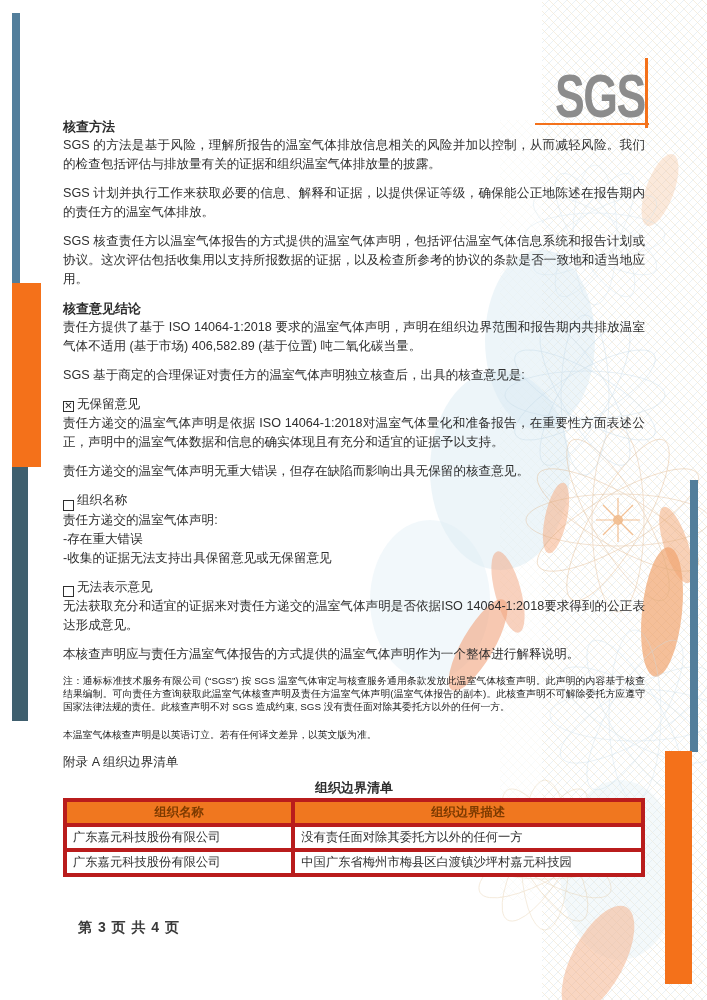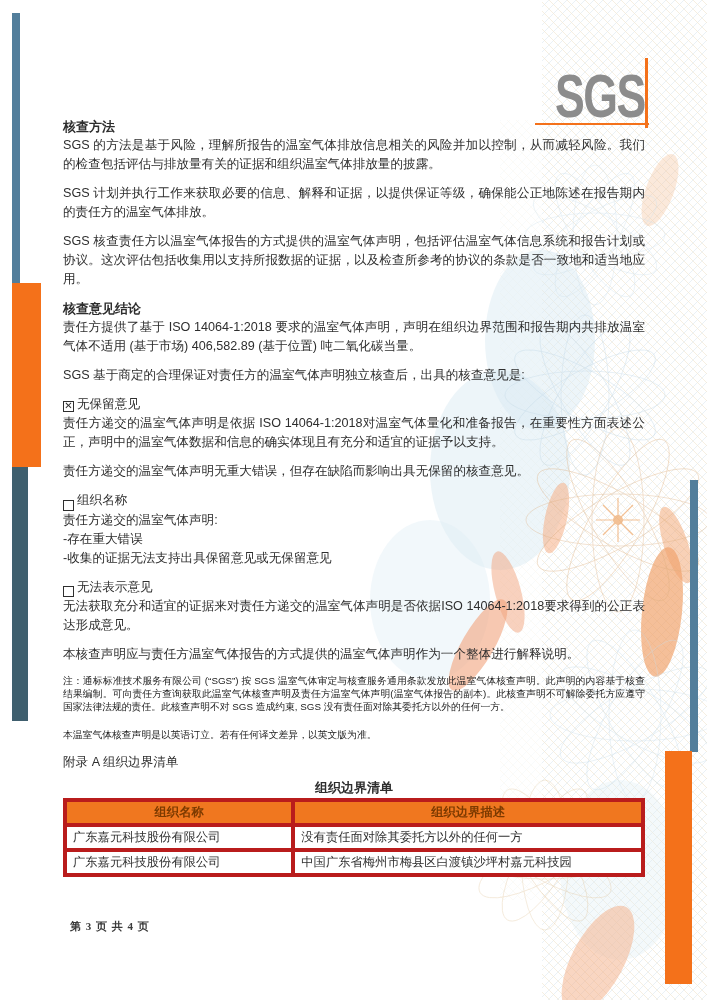--- a/index.html
+++ b/index.html
@@ -32,21 +32,21 @@
     color:#2e2e2e;box-sizing:border-box;
   }
   .note{font-size:9.8px !important;line-height:13.2px !important;margin:0 0 8px !important;color:#222;}
   .lang-note{font-size:9.8px !important;line-height:13.2px !important;margin:14px 0 11px !important;color:#222;}
   .appendix{margin:12px 0 7px !important;}
   .tbl-title{font-size:13px;font-weight:bold;text-align:center;margin-bottom:1px;}
   table{border-collapse:collapse;width:100%;background:#fff;}
   th,td{border:4px solid #b91c1c;font-size:12.3px;line-height:15px;padding:3px 6px;}
   th{background:#f0771f;color:#7c3a00;font-weight:bold;text-align:center;padding:3px 4px;}
   col.c1{width:39.5%;}
-  .footer{position:absolute;z-index:2;left:70px;top:919px;font-size:11px;color:#3a3a3a;font-weight:bold;letter-spacing:1px;font-family:Liberation Serif, serif;}
+  .footer{position:absolute;z-index:2;left:78px;top:919px;font-size:14px;color:#3a3a3a;font-weight:bold;letter-spacing:1px;}
 </style>
 </head>
 <body>
 
 <div class="page">
 
   <svg class="bg" width="707" height="1000" viewBox="0 0 707 1000" xmlns="http://www.w3.org/2000/svg">
     <defs>
       <pattern id="mesh" width="9" height="9" patternUnits="userSpaceOnUse">
         <path d="M0 9L9 0" stroke="#c7dbe7" stroke-width="0.7" fill="none"></path>

